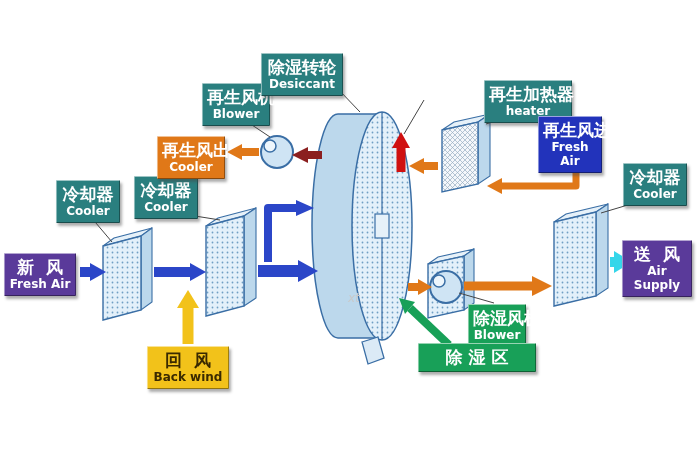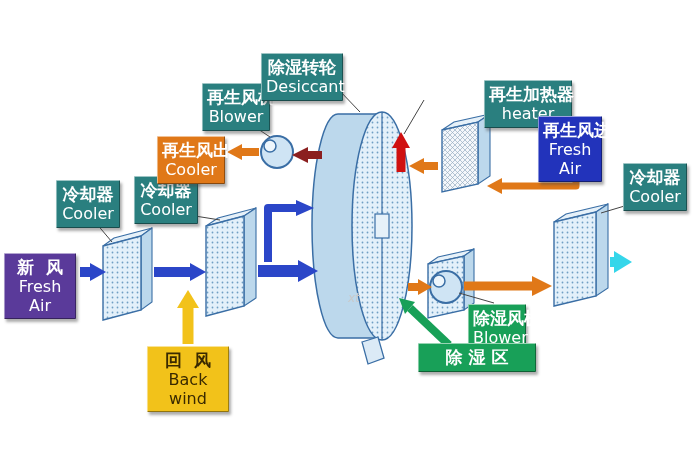--- a/index.html
+++ b/index.html
@@ -5,21 +5,21 @@
   html,body{margin:0;padding:0;background:#fff;}
   body{font-family:"DejaVu Sans","Liberation Sans",sans-serif;}
   #stage{position:relative;width:700px;height:451px;background:#fff;overflow:hidden;}
   #layer-svg{position:absolute;left:0;top:0;}
   .label{position:absolute;box-sizing:border-box;padding:3px 4px;text-align:center;
          color:#fff;border-radius:1px;
          border-top:1px solid rgba(255,255,255,.55);border-left:1px solid rgba(255,255,255,.45);
          border-right:1px solid rgba(0,0,0,.35);border-bottom:1px solid rgba(0,0,0,.4);
          box-shadow:2px 3px 3px rgba(70,70,70,.45);}
   .label .cn{font-size:17px;font-weight:bold;line-height:1.25;white-space:pre;}
-  .label .en{font-size:16px;font-weight:normal;line-height:1.15;}
+  .label .en{font-size:12px;font-weight:bold;line-height:1.15;}
   .bg-teal{background:var(--teal);}
   .bg-purple{background:var(--purple);}
   .bg-orange{background:var(--orange);}
   .bg-green{background:var(--green);}
   .bg-blue{background:var(--blue);}
   .bg-yellow{background:var(--yellow);color:#3a2a00;}
   
   .face-front{fill:url(#dots);stroke:var(--outline_blue);stroke-width:1.4;}
   .face-top{fill:#e6f1f9;stroke:var(--outline_blue);stroke-width:1.1;}
   .face-side{fill:#bcd8ec;stroke:var(--outline_blue);stroke-width:1.1;}
@@ -219,20 +219,24 @@
   <div class="label bg-blue" style="left:538px;top:116px;width:64px">
     <div class="cn">再生风进</div>
     <div class="en">Fresh Air</div>
   </div>
 
   <div class="label bg-teal" style="left:623px;top:163px;width:64px">
     <div class="cn">冷却器</div>
     <div class="en">Cooler</div>
   </div>
 
+  <div class="label bg-purple" style="left:622px;top:240px;width:70px">
+    <div class="cn">送  风</div>
+    <div class="en">Air Supply</div>
+  </div>
 
   <div class="label bg-green" style="left:468px;top:304px;width:58px">
     <div class="cn">除湿风机</div>
     <div class="en">Blower</div>
   </div>
 
   <div class="label bg-green" style="left:418px;top:343px;width:118px">
     <div class="cn">除 湿 区</div>
   </div>
 

